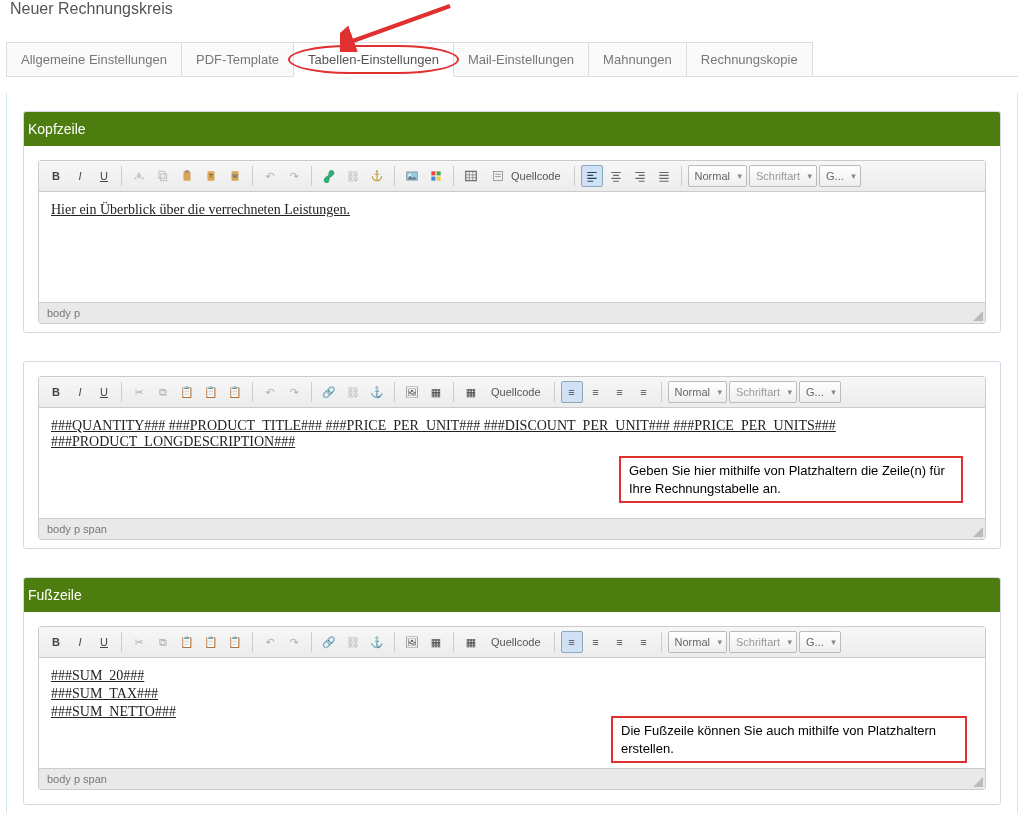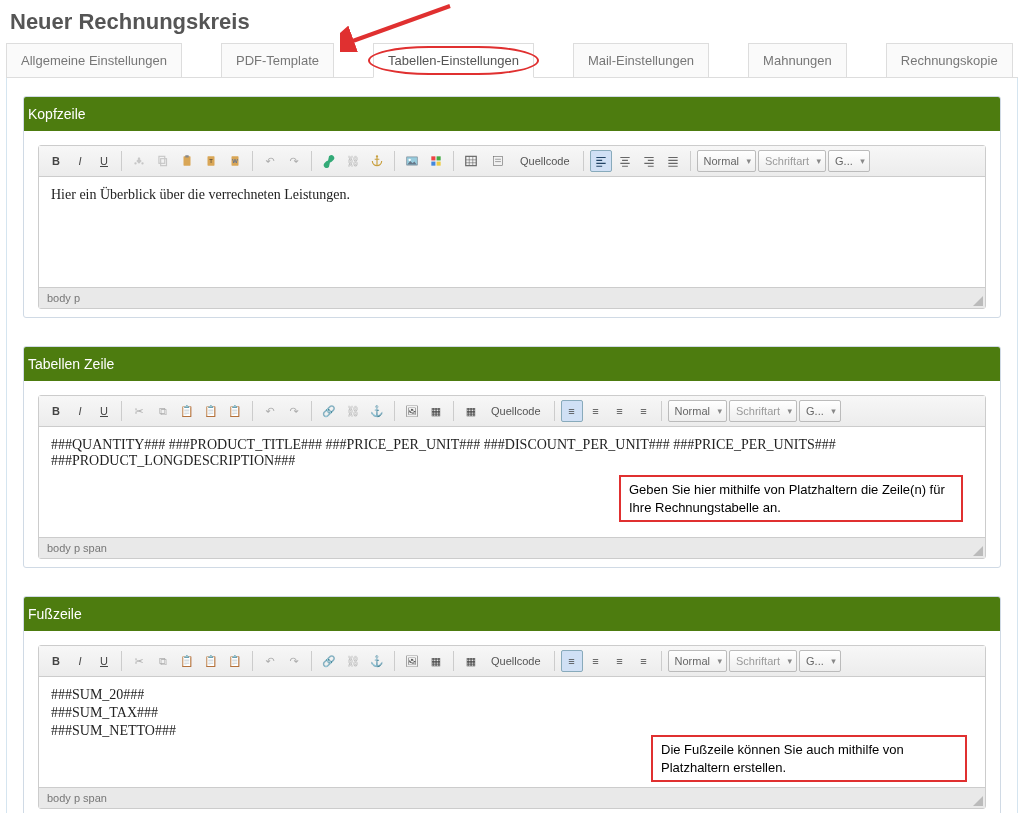--- a/index.html
+++ b/index.html
@@ -5,30 +5,29 @@
   * { box-sizing: border-box; }
   body {
     margin: 0;
     font-family: Arial, Helvetica, sans-serif;
     background: #fff;
     color: #333;
     font-size: 13px;
     width: 1024px;
   }
   .page-title {
-    font-size: 22px;
-    font-weight: 700;
+    font-size: 16px;
+    font-weight: 400;
     color: #555;
-    padding: 9px 10px 8px 10px;
+    padding: 0 10px 8px 10px;
   }
   .tabs {
     display: flex;
     border-bottom: 1px solid #ddd;
-    margin: 0 6px;
-    gap: 40px;
+    margin: 16px 6px;
   }
   .tab {
     padding: 9px 14px;
     font-size: 13px;
     color: #777;
     background: #fafafa;
     border: 1px solid #ddd;
     border-bottom: none;
     margin-right: -1px;
     cursor: pointer;
@@ -110,21 +109,21 @@
     align-items: center;
     justify-content: center;
     border: 1px solid transparent;
     border-radius: 2px;
     cursor: pointer;
     font-size: 11px;
     color: #444;
   }
   .tb-btn svg { width: 14px; height: 14px; }
   .tb-btn.faded { opacity: 0.4; cursor: default; }
-  .tb-btn.wide { width: auto; padding: 0 6px; font-size: 11px; color: #555; gap: 15px; }
+  .tb-btn.wide { width: auto; padding: 0 6px; font-size: 11px; color: #555; gap: 6px; }
   .tb-btn.active { background: #d0e0f5; border-color: #8ab; }
   .tb-select {
     height: 22px;
     font-size: 11px;
     color: #666;
     background: linear-gradient(#fff,#eee);
     border: 1px solid #bbb;
     border-radius: 2px;
     padding: 0 16px 0 6px;
     display: inline-flex;
@@ -141,20 +140,21 @@
     font-size: 9px;
     color: #888;
   }
   .editor-content {
     padding: 10px 12px;
     min-height: 110px;
     font-family: "Times New Roman", serif;
     font-size: 14px;
     color: #222;
     position: relative;
+    text-decoration: underline;
   }
   .editor-content.tall { min-height: 110px; }
   .editor-content .line { margin: 0 0 2px 0; }
   .callout {
     position: absolute;
     border: 2px solid #e03030;
     background: #fff;
     color: #000;
     font-family: Arial, sans-serif;
     font-size: 13px;
@@ -350,21 +350,20 @@
         </div>
         <div class="editor-footer">
           <span>body  p</span>
           <span class="resize-handle"></span>
         </div>
       </div>
     </div>
   </div>
 
   <div class="panel">
-    <div class="panel-header">Tabellen Zeile</div>
     <div class="panel-body">
       <div class="editor">
         <div class="toolbar">
           <span class="tb-btn">
               <b>B</b>
             </span>
           <span class="tb-btn">
               <i>I</i>
             </span>
           <span class="tb-btn">
@@ -455,21 +454,21 @@
           <span class="tb-btn">≡</span>
           <span class="tb-sep"></span>
           <span class="tb-select">Normal</span>
           <span class="tb-select font">Schriftart</span>
           <span class="tb-select" style="min-width:32px">G...</span>
         </div>
         <div class="editor-content" contenteditable="true" style="">
           <div class="line">###SUM_20###</div>
           <div class="line">###SUM_TAX###</div>
           <div class="line">###SUM_NETTO###</div>
-          <div class="callout" style="right:18px; top:58px; width:316px;">Die Fußzeile können Sie auch mithilfe von Platzhaltern erstellen.</div>
+          <div class="callout" style="right:18px; top:58px; width:356px;">Die Fußzeile können Sie auch mithilfe von Platzhaltern erstellen.</div>
         </div>
         <div class="editor-footer">
           <span>body  p  span</span>
           <span class="resize-handle"></span>
         </div>
       </div>
       <div class="checkbox-row">
         
         
       </div>

